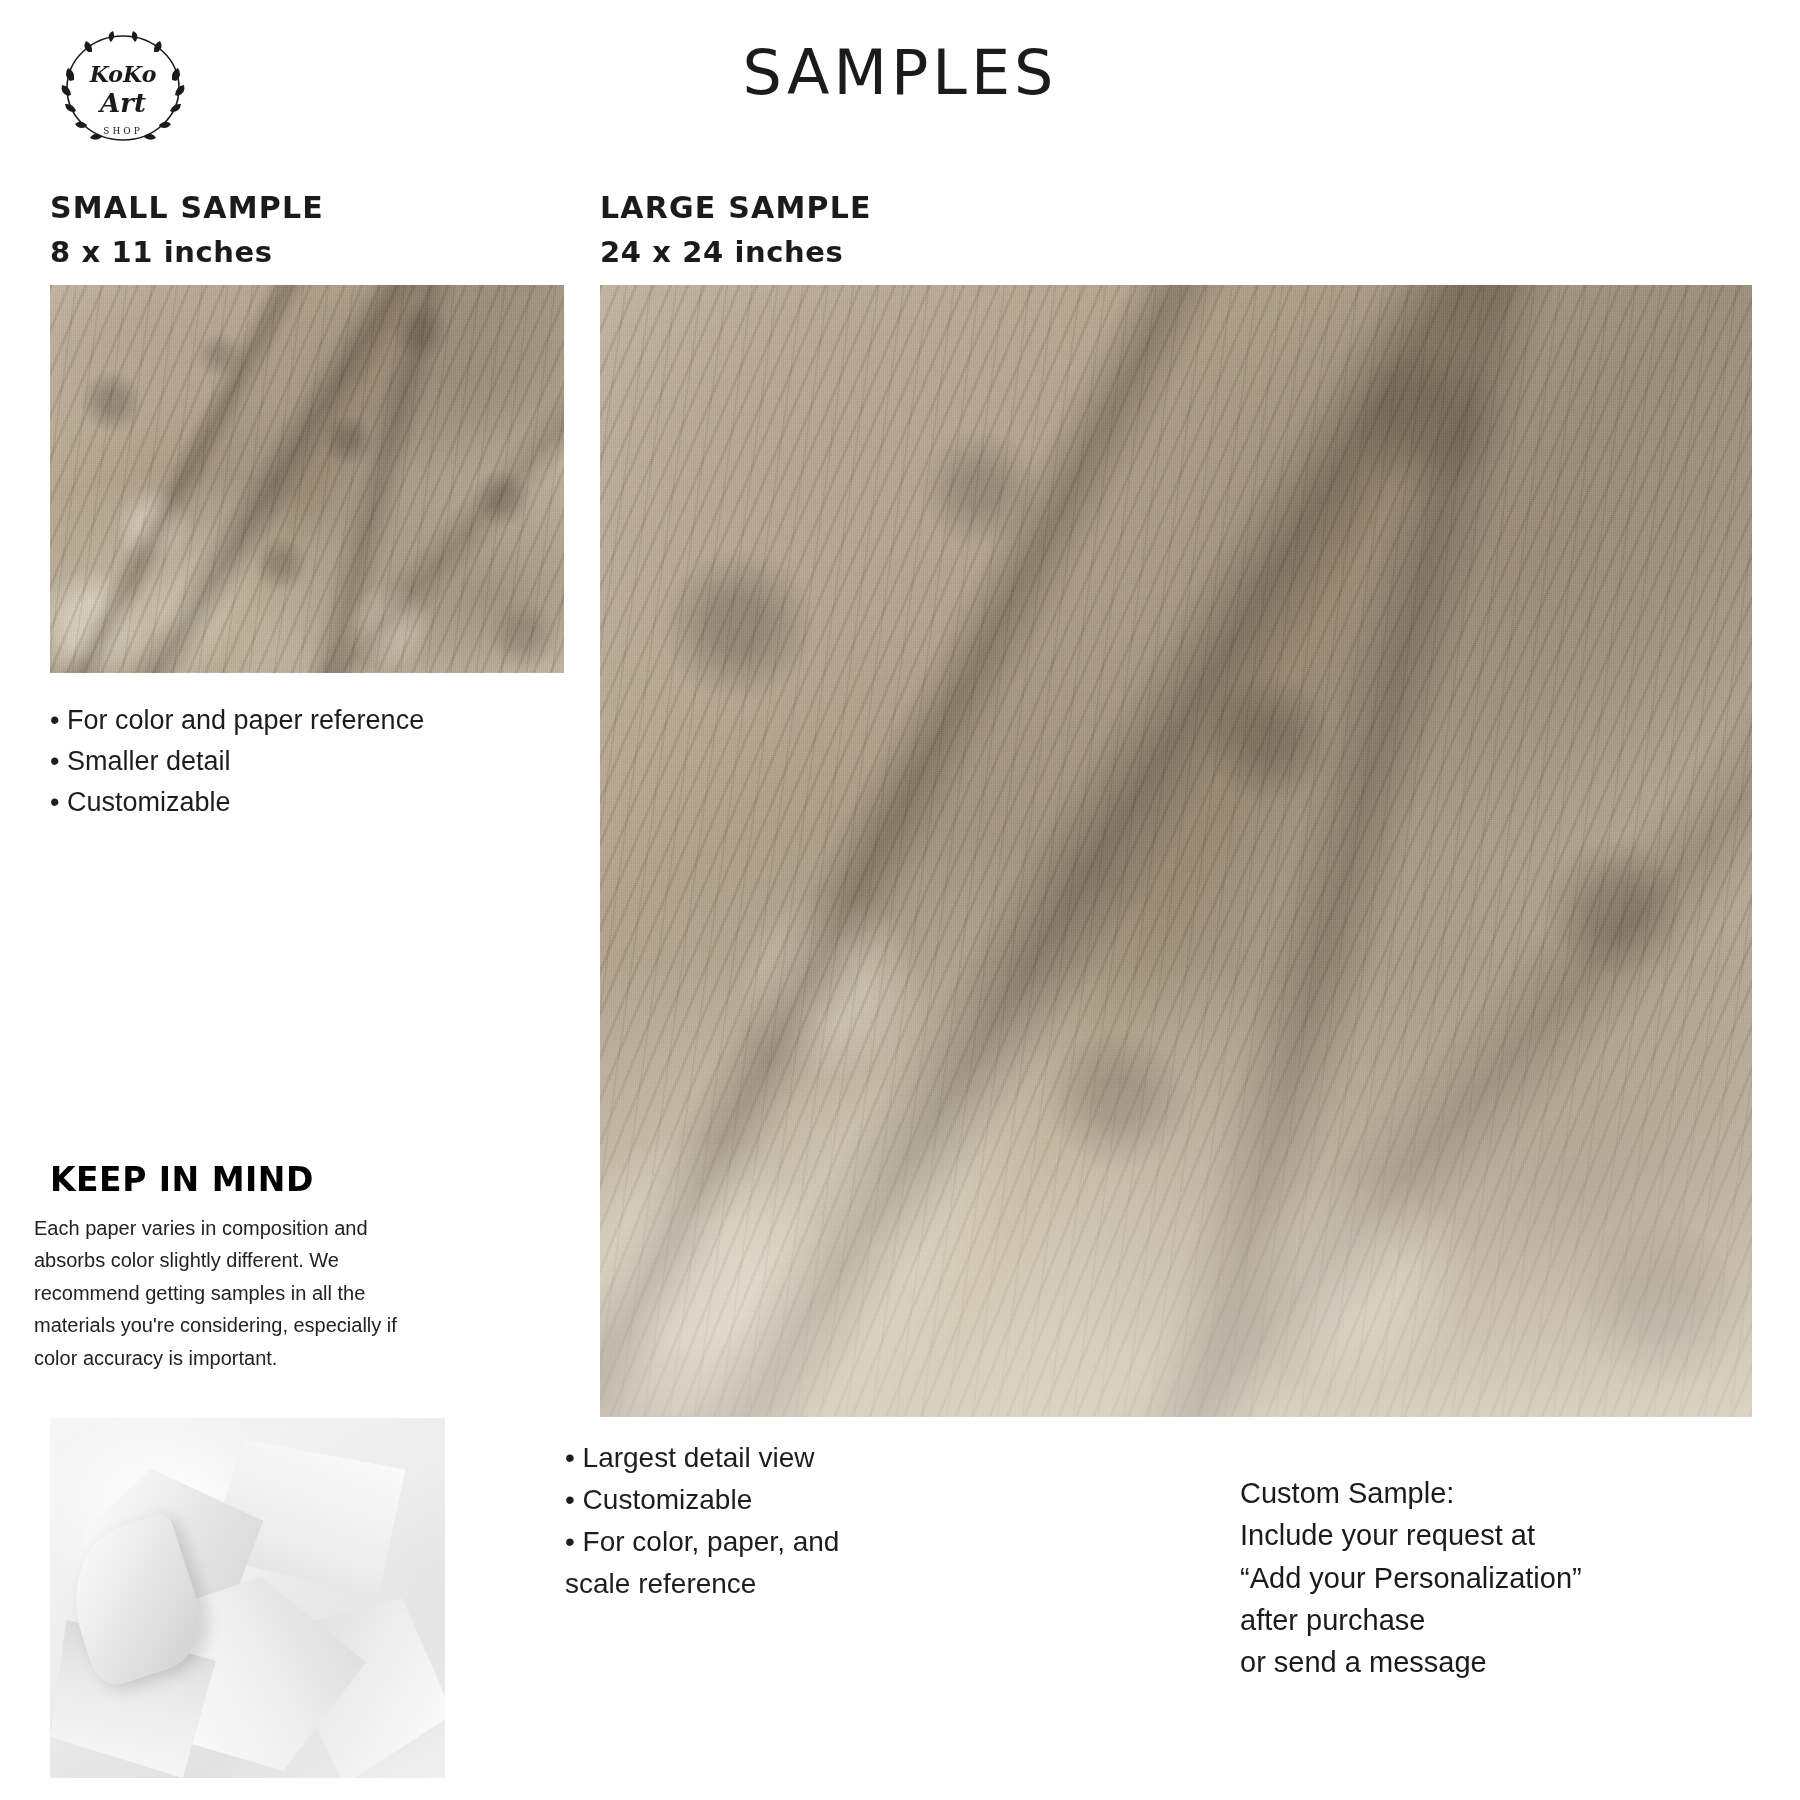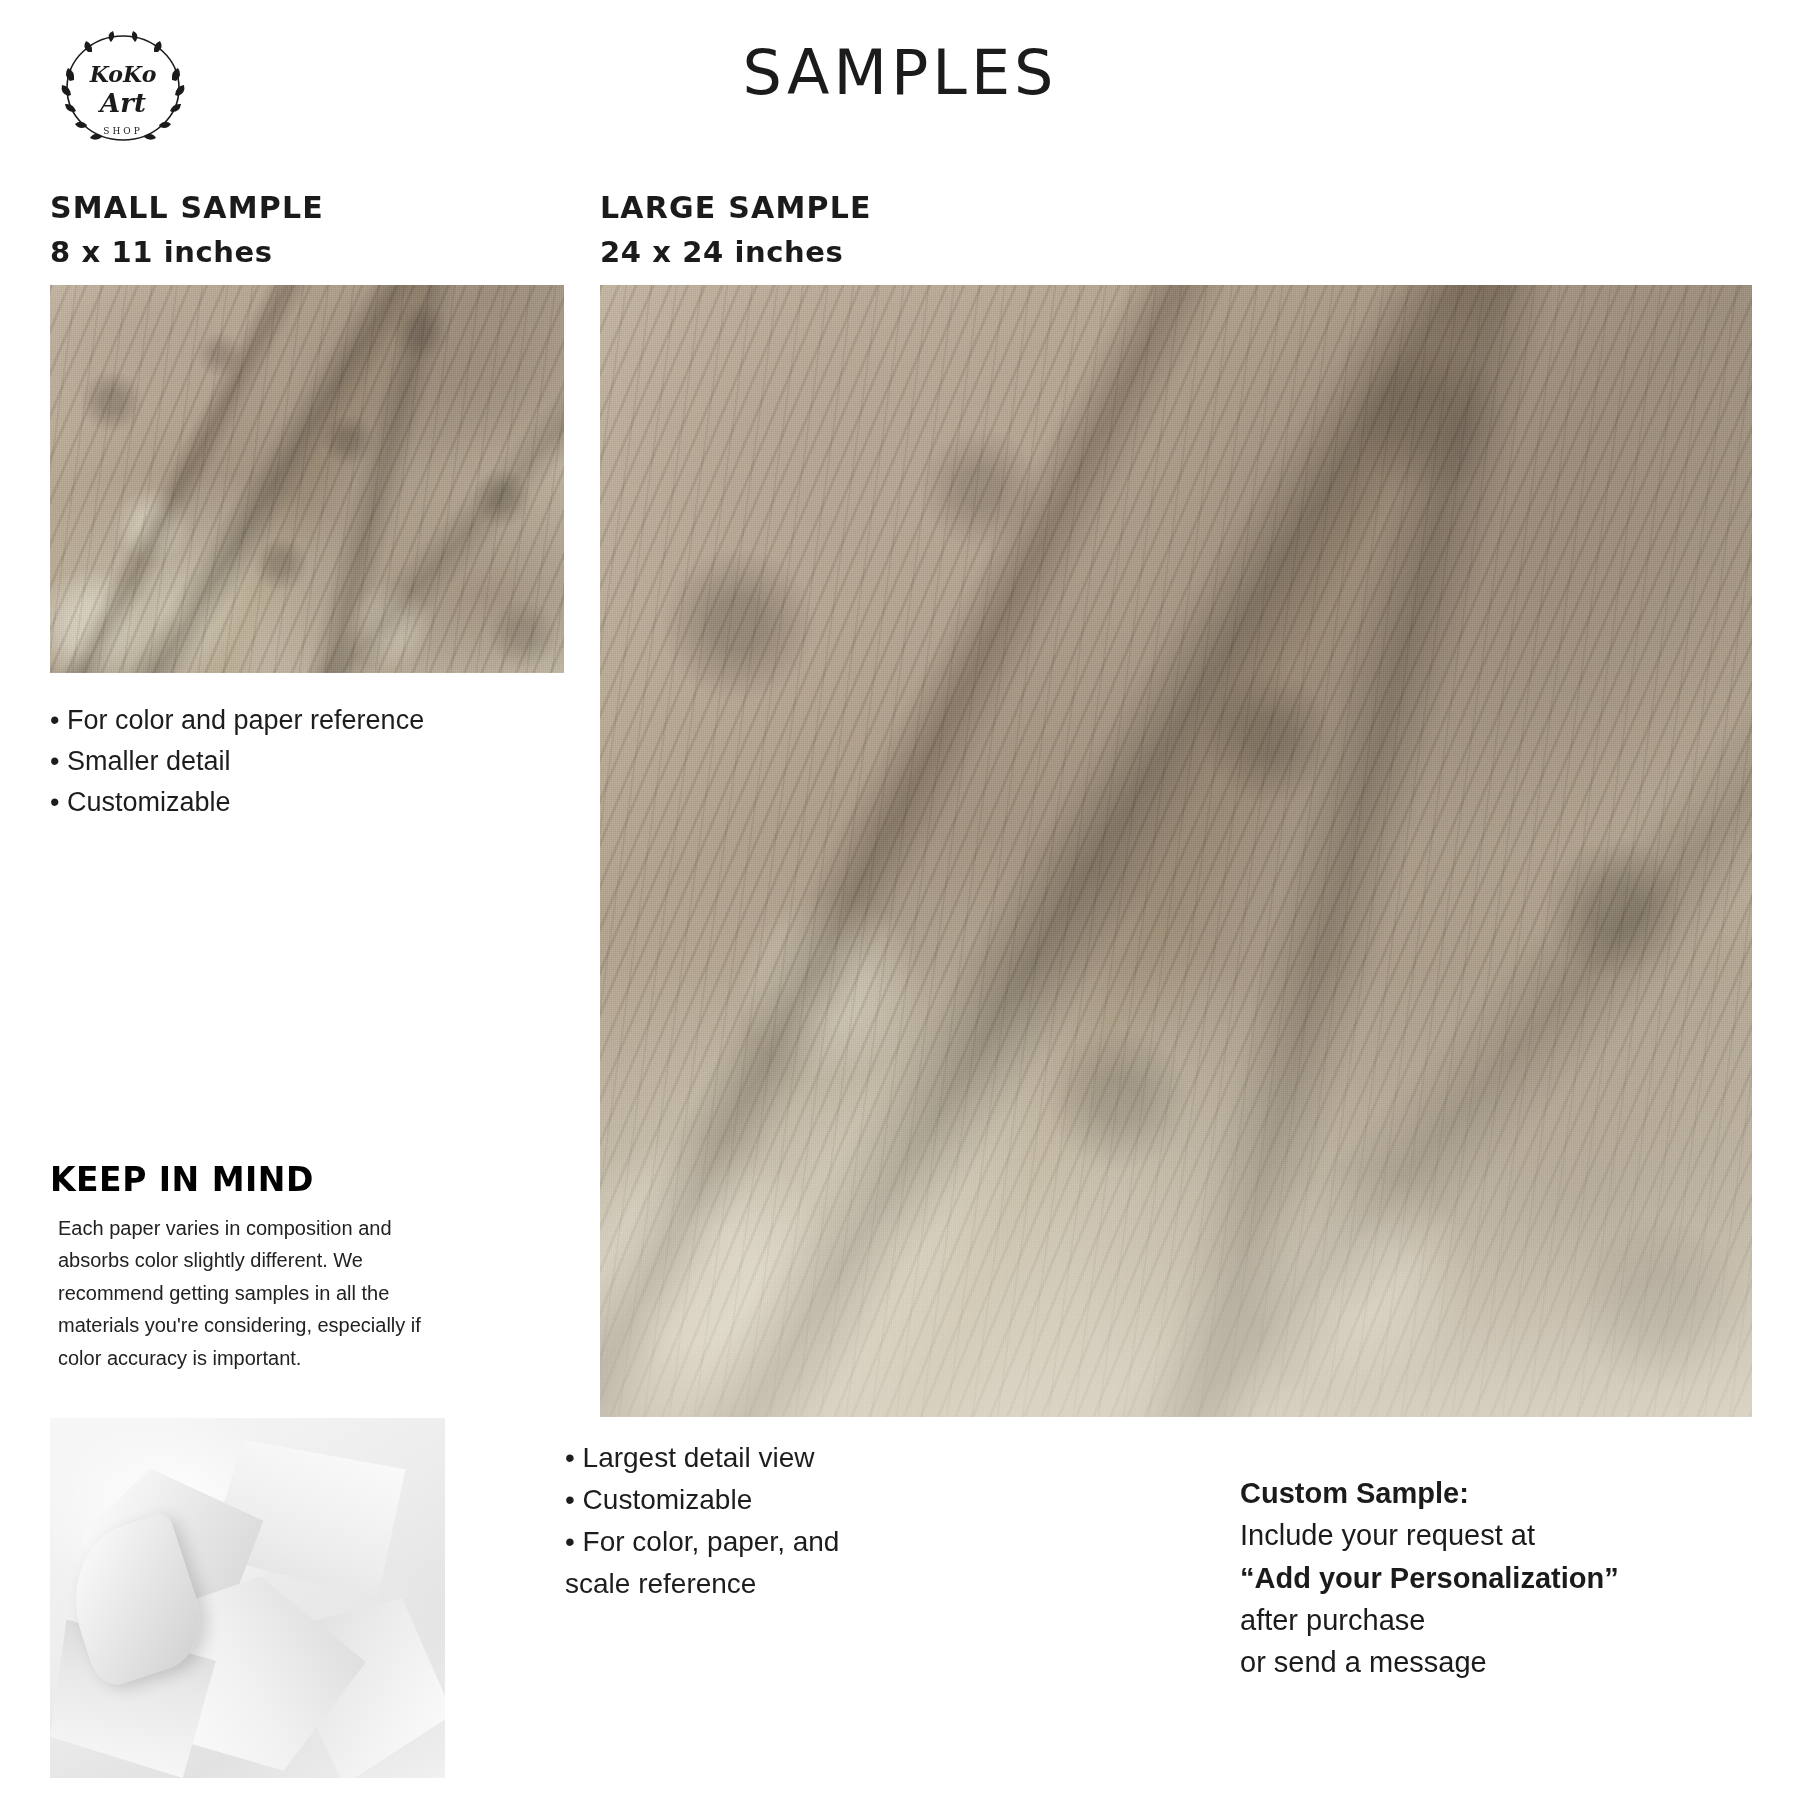--- a/index.html
+++ b/index.html
@@ -164,21 +164,21 @@
     left: 50px;
     top: 1160px;
     font-size: 33px;
     font-weight: 700;
     letter-spacing: 0.5px;
     color: #000000;
     font-family: "DejaVu Sans", sans-serif;
   }
   #keep-body {
     position: absolute;
-    left: 58px;
+    left: 34px;
     top: 1212px;
     width: 380px;
     font-size: 20px;
     line-height: 1.62;
     color: #222;
   }
 
   
   #paper-photo {
     position: absolute;
@@ -241,21 +241,21 @@
   #custom-block {
     position: absolute;
     left: 1240px;
     top: 1472px;
     width: 520px;
     font-size: 29px;
     line-height: 1.46;
     color: #1b1b1b;
   }
   #custom-block .bold {
-    font-weight: 700;
+    font-weight: 400;
   }
 </style>
 </head>
 <body>
 
 <div class="logo">
   <svg viewBox="0 0 150 130" width="150" height="130">
     <g fill="none" stroke="#1b1b1b" stroke-width="1.6">
       <ellipse cx="75" cy="62" rx="56" ry="52"></ellipse>
     </g>

